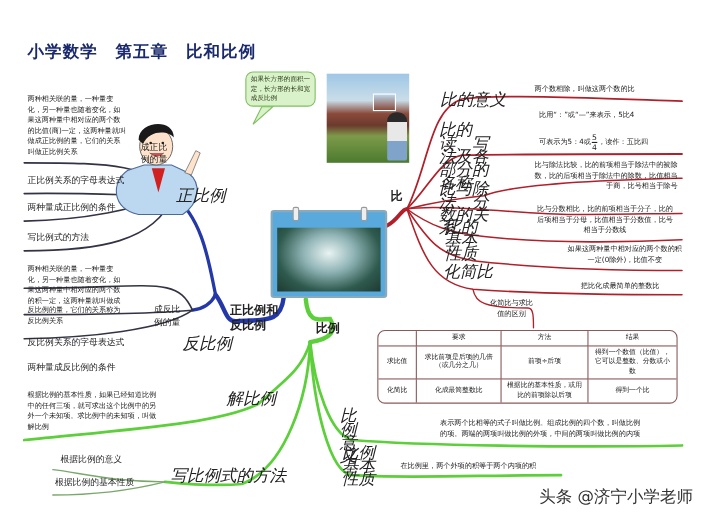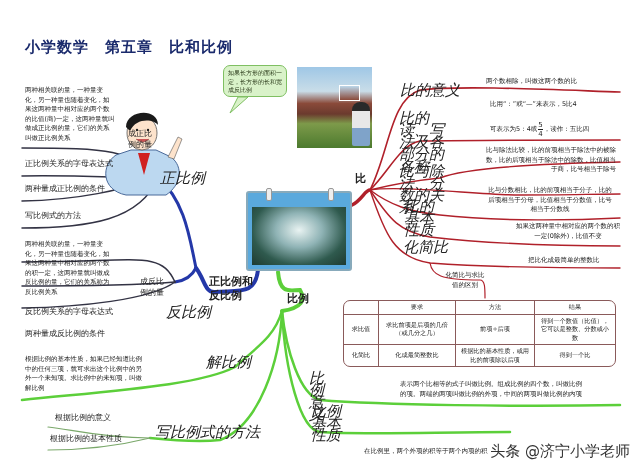--- a/index.html
+++ b/index.html
@@ -150,15 +150,15 @@
 <div class="abs big" style="left:287px;top:292px;">比例</div>
 <div class="abs node" style="left:206px;top:356px;text-align:center;">解比例</div>
 <div class="abs t" style="left:25px;top:355px;width:118px;">根据比例的基本性质，如果已经知道比例中的任何三项，就可求出这个比例中的另外一个未知项。求比例中的未知项，叫做解比例</div>
 <div class="abs node" style="left:155px;top:414px;margin-top:12px;">写比例式的方法</div>
 <div class="abs lbl" style="left:55px;top:412px;">根据比例的意义</div>
 <div class="abs lbl" style="left:50px;top:433px;">根据比例的基本性质</div>
 <div class="abs node" style="left:309px;top:372px;width:24px;">比例意义</div>
 <div class="abs t" style="left:400px;top:380px;">表示两个比相等的式子叫做比例。组成比例的四个数，叫做比例</div>
 <div class="abs t" style="left:400px;top:390px;">的项。两端的两项叫做比例的外项，中间的两项叫做比例的内项</div>
 <div class="abs node" style="left:311px;top:405px;width:30px;">比例基本性质</div>
-<div class="abs t" style="left:364px;top:419px;margin-top:28px;">在比例里，两个外项的积等于两个内项的积</div>
+<div class="abs t" style="left:364px;top:419px;">在比例里，两个外项的积等于两个内项的积</div>
 
 <div class="abs wm">头条 @济宁小学老师</div>
 
 </body></html>

